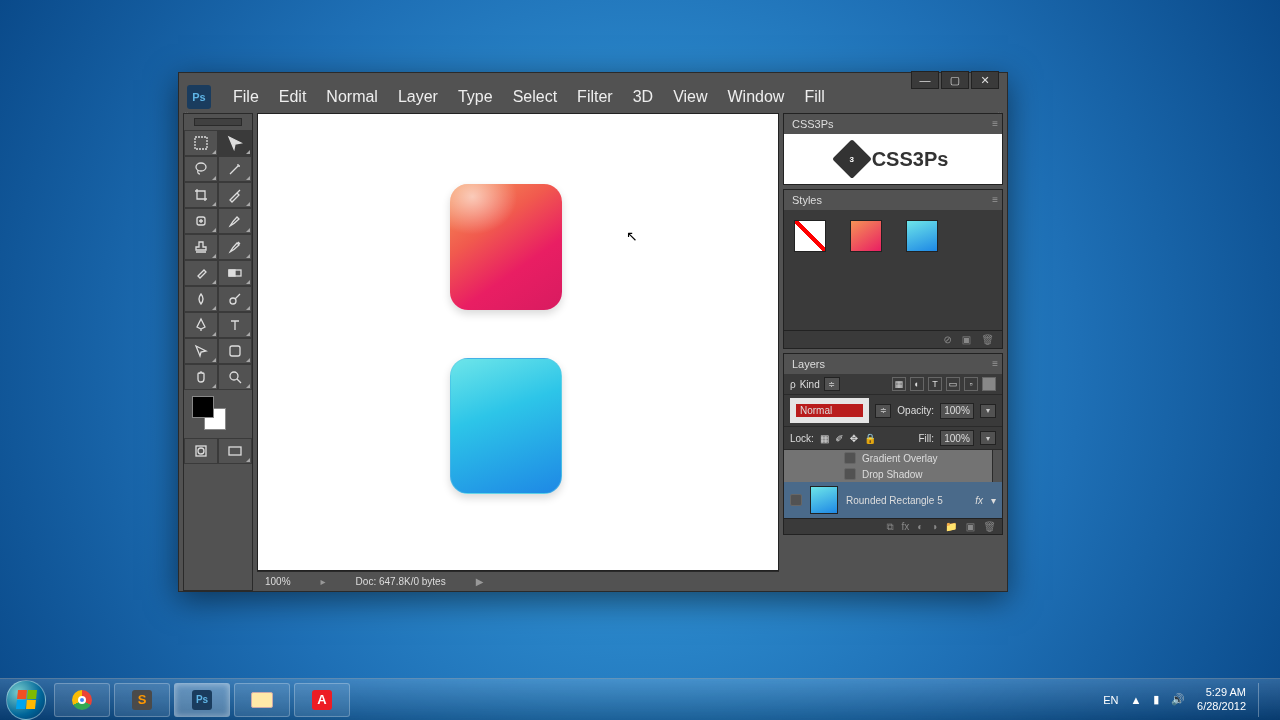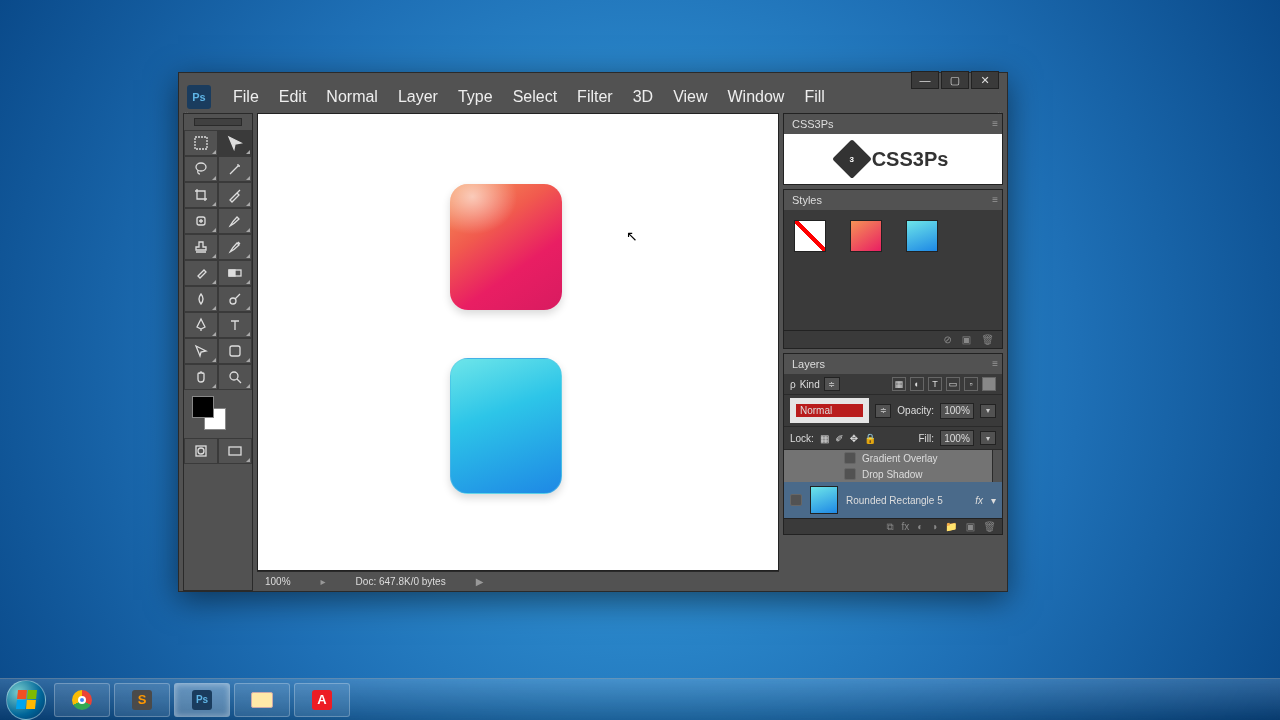--- a/index.html
+++ b/index.html
@@ -384,13 +384,24 @@
     </div>
   <div class="task-btn active">
       <div style="width:20px;height:20px;background:#1a3c5e;border-radius:3px;display:flex;align-items:center;justify-content:center;color:#5fb4e5;font-weight:bold;font-size:10px">Ps</div>
     </div>
   <div class="task-btn">
       <div style="width:22px;height:16px;background:#ffe9a8;border:1px solid #caa;border-radius:2px"></div>
     </div>
   <div class="task-btn">
       <div style="width:20px;height:20px;background:#ed1c24;border-radius:3px;display:flex;align-items:center;justify-content:center;color:#fff;font-weight:bold;font-size:13px">A</div>
     </div>
+  <div class="tray">
+    <span>EN</span>
+    <span>▲</span>
+    <span>▮</span>
+    <span>🔊</span>
+    <div class="tray-time">
+      <div>5:29 AM</div>
+      <div>6/28/2012</div>
+    </div>
+    <div style="width:8px;height:34px;border-left:1px solid rgba(255,255,255,0.3)"></div>
+  </div>
 </div>
 
 </body></html>

